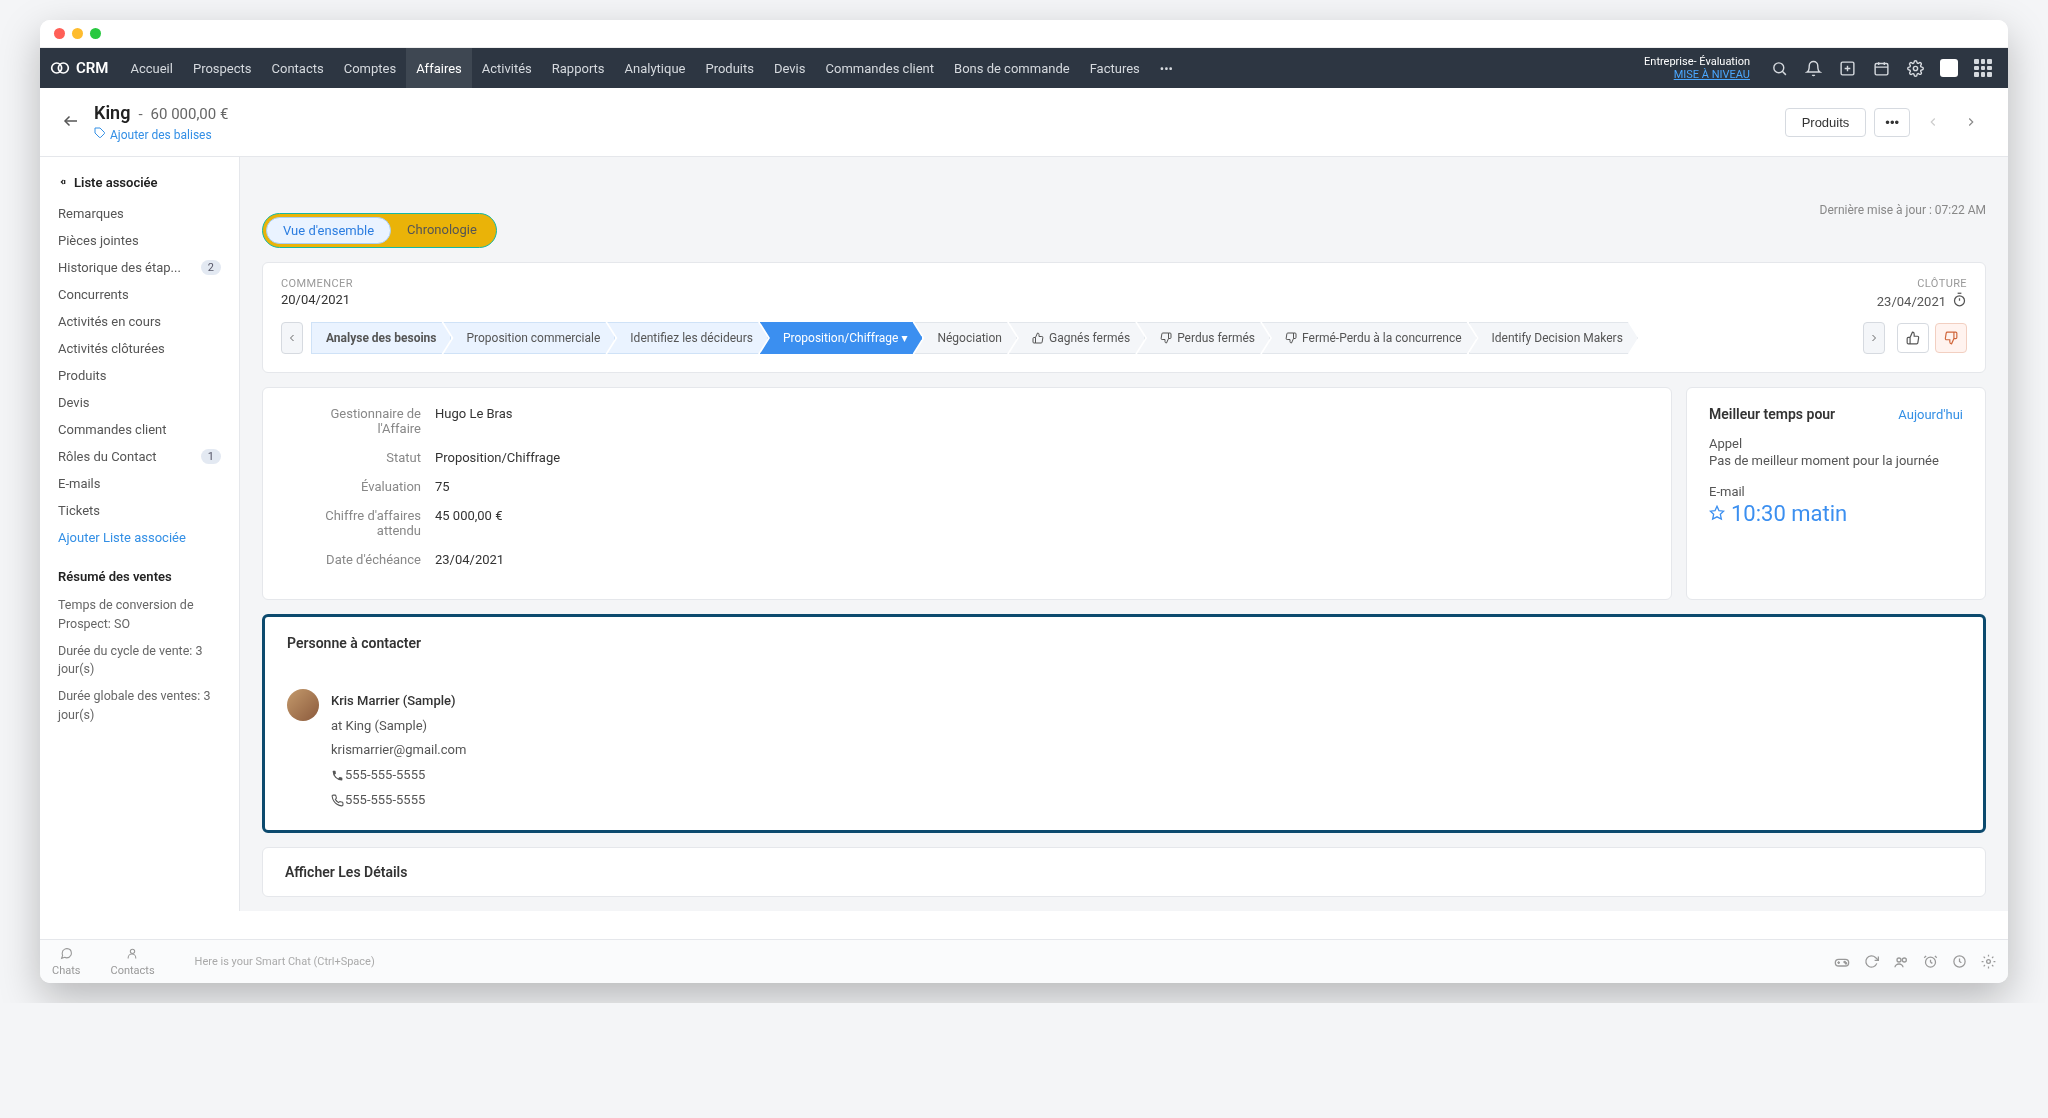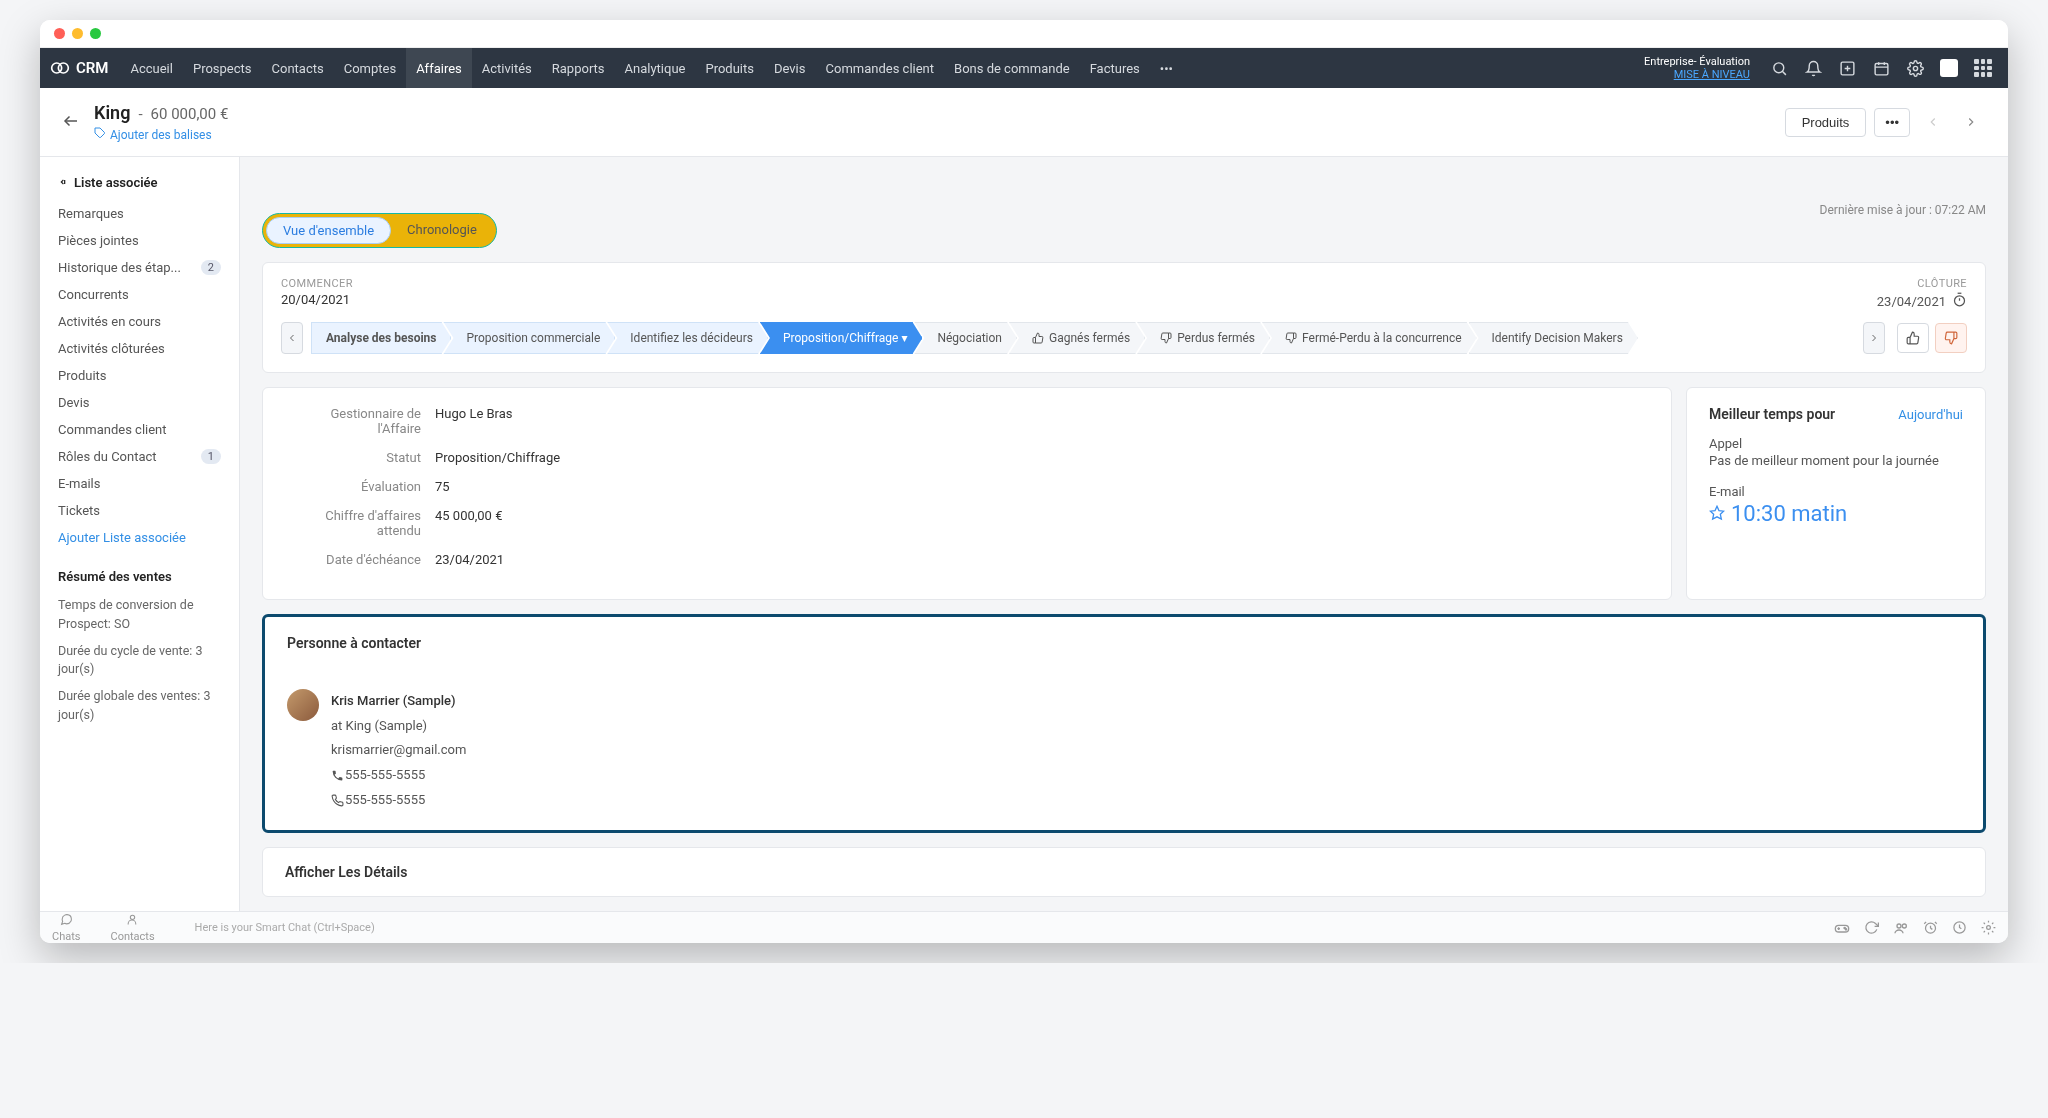--- a/index.html
+++ b/index.html
@@ -89,21 +89,21 @@
 .contact-title { font-weight:600; font-size:14px; margin-bottom:12px; color:#333; }
 .contact-row { display:flex; gap:12px;margin-top:38px; }
 .avatar { width:32px; height:32px; border-radius:50%; background:linear-gradient(135deg,#c49a6c,#8b5a3c); flex-shrink:0; }
 .contact-info { font-size:13px; color:#555; line-height:1.9; }
 .contact-name { font-weight:500; color:#333; }
 .contact-line { display:flex; align-items:center; gap:1px; }
 .phone-ico { display:inline-flex; }
 
 .show-details-card { background:#fff; border:1px solid #e5e7eb; border-radius:6px; padding:16px 22px; font-weight:600; font-size:14px; color:#333; cursor:pointer; }
 
-.bottom-bar { height:32px; border-top:1px solid #e5e7eb; background:#fafbfc; display:flex; align-items:center; padding:0 12px; font-size:11px; color:#aaa; }
+.bottom-bar { height:44px; border-top:1px solid #e5e7eb; background:#fafbfc; display:flex; align-items:center; padding:0 12px; font-size:11px; color:#aaa;margin-top:28px; }
 .bottom-left { display:flex; gap:30px; }
 .bottom-left-item { display:flex; flex-direction:column; align-items:center; justify-content:center; gap:1px; cursor:pointer; color:#999; }
 .bottom-hint { margin-left:40px; }
 .bottom-right { margin-left:auto; display:flex; gap:14px; }
 .bottom-ico { cursor:pointer; color:#999; display:inline-flex; }
 </style>
 </head>
 <body>
 
 <div class="window-frame">

